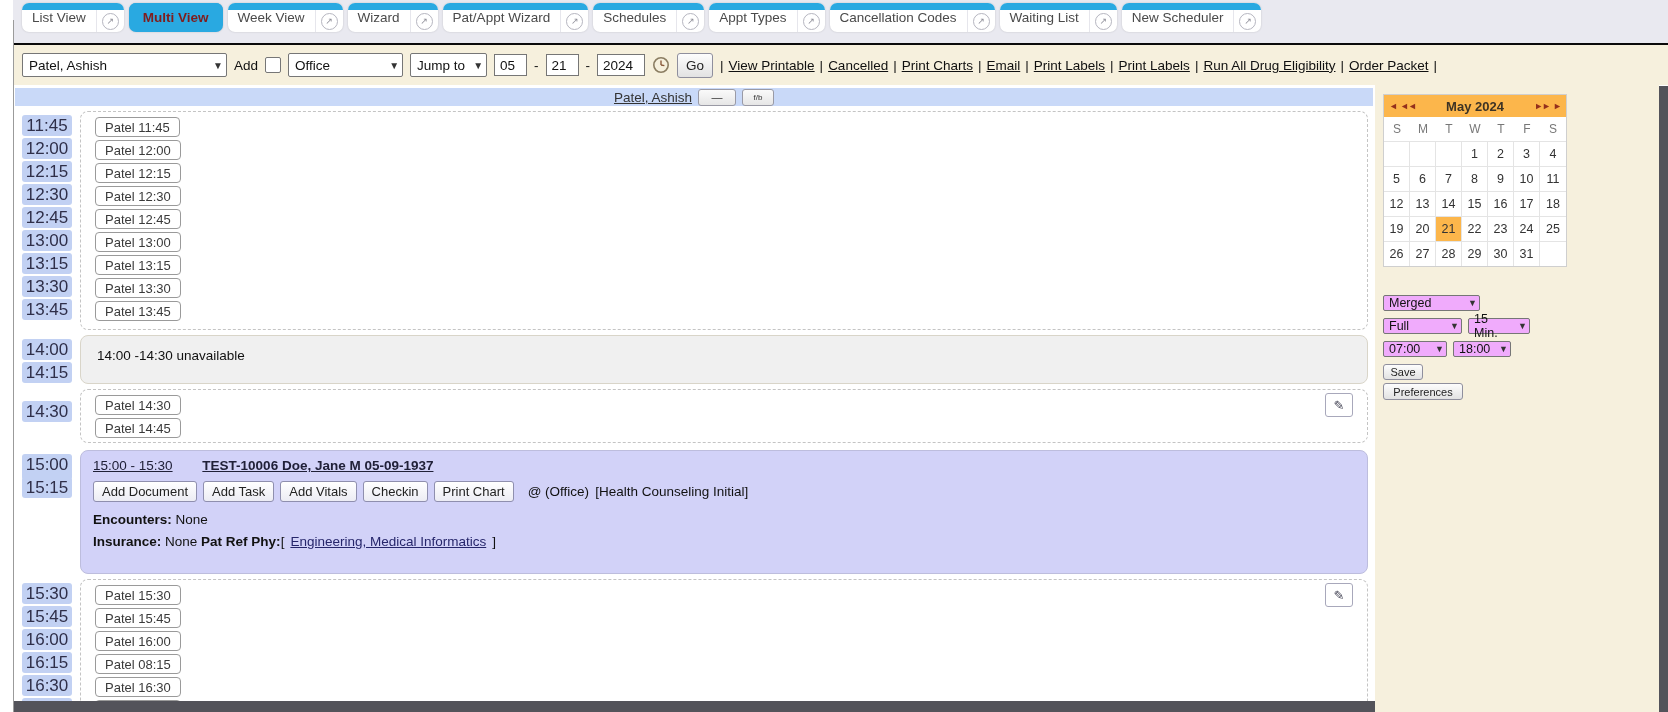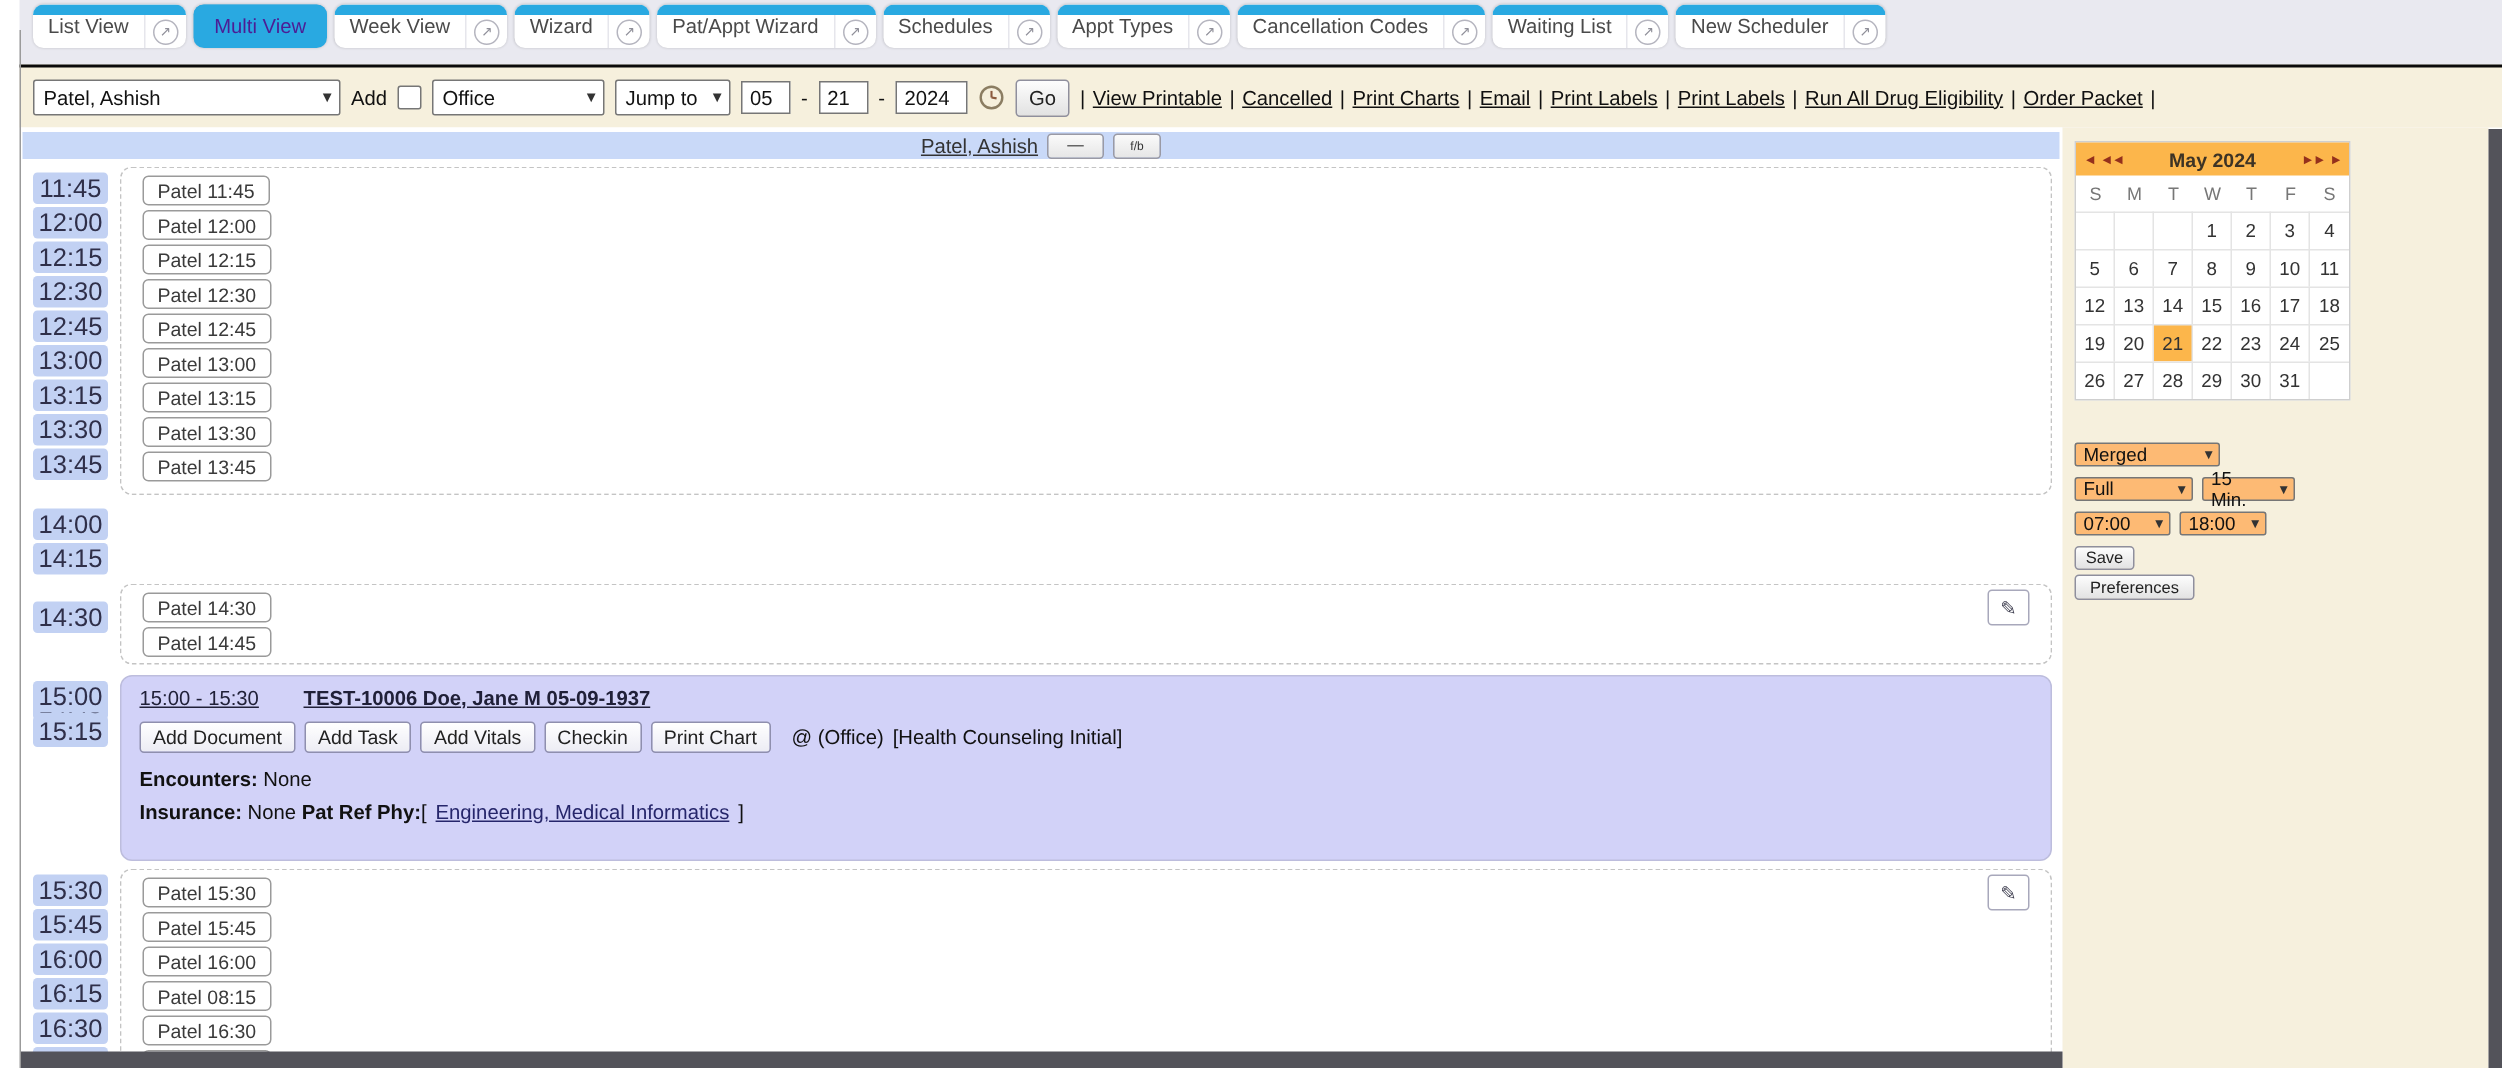--- a/index.html
+++ b/index.html
@@ -16,21 +16,21 @@
           display:flex;align-items:flex-start;gap:5px;padding:3px 0 0 9px;box-sizing:border-box}
   .tab{height:29px;border-radius:7px;overflow:hidden;background:#fff;display:flex;flex-direction:column;
        box-shadow:0 0 2px rgba(0,0,0,.18);flex:0 0 auto;cursor:pointer}
   .tab-strip{height:7px;background:#29a9e1;flex:0 0 auto}
   .tab-body{flex:1;display:flex;align-items:flex-start}
   .tab-label{padding:0 10px;font-size:13.5px;color:#4a4a4a;white-space:nowrap}
   .tab-iconbox{width:27px;align-self:stretch;border-left:1px solid #e6e6ec;display:flex;align-items:center;justify-content:center}
   .popout{width:15px;height:15px;border:1px solid #b5b5bf;border-radius:50%;color:#8f8f99;font-size:9px;
           display:flex;align-items:center;justify-content:center}
   .tab.active,.tab.active .tab-strip{background:#29a9e1}
-  .tab.active .tab-label{color:#4c1d95;font-weight:normal;padding:0 14px}
+  .tab.active .tab-label{color:#7f1d1d;font-weight:bold;padding:0 14px}
 
   
   #toolbar{position:absolute;left:13px;top:43px;width:1655px;height:42px;background:#f6f0dd;
            border-top:2px solid #0a0a0a;box-sizing:border-box;display:flex;align-items:center;
            padding-left:9px;gap:7px;font-size:13.5px;white-space:nowrap}
   .select{background:#fff;border:1px solid #767676;border-radius:2px;height:24px;display:flex;align-items:center;
           padding:0 3px 0 6px;box-sizing:border-box;font-size:13.5px;color:#111;cursor:pointer}
   .select .chev{margin-left:auto;font-size:10px;color:#333;padding-left:6px}
   .ck{width:14px;height:14px;border:1px solid #767676;background:#fff;border-radius:2px;cursor:pointer}
   .tinput{border:1px solid #767676;height:22px;box-sizing:border-box;padding-left:5px;font-size:13.5px;
@@ -86,21 +86,21 @@
   .cal-nav{position:absolute;top:0;height:22px;display:flex;align-items:center;font-size:9px;color:#94301c;
            letter-spacing:-1px;cursor:pointer}
   #nav-ly{left:5px}#nav-lm{left:16px}#nav-rm{right:16px}#nav-ry{right:5px}
   #cal-weekdays{display:flex;height:24px;background:#fff}
   .wd{width:26px;text-align:center;line-height:24px;font-size:12px;color:#777}
   .cal-row{display:flex;height:25px}
   .cal-cell{width:26px;height:25px;box-sizing:border-box;border-top:1px solid #e4e4e4;border-right:1px solid #e4e4e4;
             font-size:12.5px;color:#333;display:flex;align-items:center;justify-content:center;background:#fff;cursor:pointer}
   .cal-cell:last-child{border-right:none}
   .cal-cell.selected{background:#fcb64b}
-  .sb-select{position:absolute;background:#fdba74;border:1px solid #767676;border-radius:2px;height:16px;
+  .sb-select{position:absolute;background:#f0abfc;border:1px solid #767676;border-radius:2px;height:16px;
              display:flex;align-items:center;padding:0 2px 0 5px;font-size:12.5px;box-sizing:border-box;cursor:pointer}
   .sb-select .chev{margin-left:auto;font-size:9px;color:#333;padding-left:4px}
   #sel-merged{left:8px;top:210px;width:97px}
   #sel-zoom{left:8px;top:233px;width:79px}
   #sel-interval{left:93px;top:233px;width:62px}
   #sel-start{left:8px;top:256px;width:64px}
   #sel-end{left:78px;top:256px;width:58px}
   #save-btn{position:absolute;left:8px;top:279px;width:40px;height:16px;font-size:11px}
   #prefs-btn{position:absolute;left:8px;top:298px;width:80px;height:17px;font-size:11px}
 </style>
@@ -282,20 +282,23 @@
       <button class="slot" style="top: 28px;">Patel 12:00</button>
       <button class="slot" style="top: 51px;">Patel 12:15</button>
       <button class="slot" style="top: 74px;">Patel 12:30</button>
       <button class="slot" style="top: 97px;">Patel 12:45</button>
       <button class="slot" style="top: 120px;">Patel 13:00</button>
       <button class="slot" style="top: 143px;">Patel 13:15</button>
       <button class="slot" style="top: 166px;">Patel 13:30</button>
       <button class="slot" style="top: 189px;">Patel 13:45</button>
     </div>
 
+  <div class="card blocked" id="card-1" style="top: 250px; height: 49px;">
+    <span class="blocked-text">14:00 -14:30 unavailable</span>
+  </div>
 
   <div class="card" id="card-2" style="top: 304px; height: 54px;">
       <button class="slot" style="top: 5px;">Patel 14:30</button>
       <button class="slot" style="top: 28px;">Patel 14:45</button>
       <div class="edit-btn">✎</div>
     </div>
 
   <div class="card appt" id="card-3" style="top: 365px; height: 124px;">
     <div class="appt-inner">
       <div>

